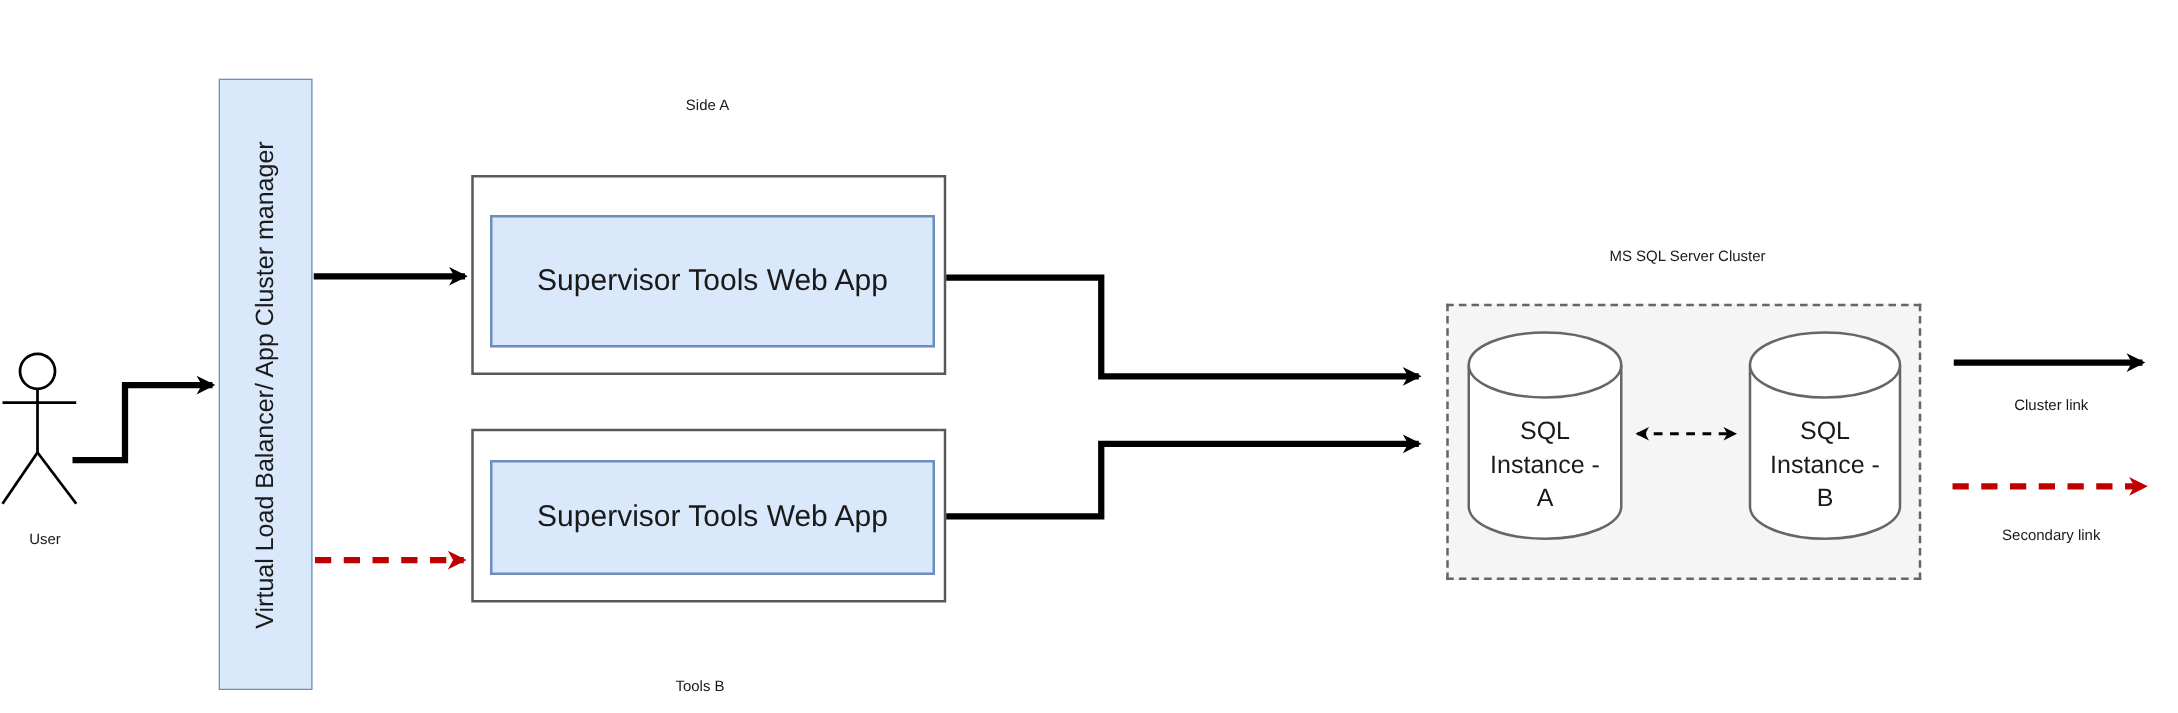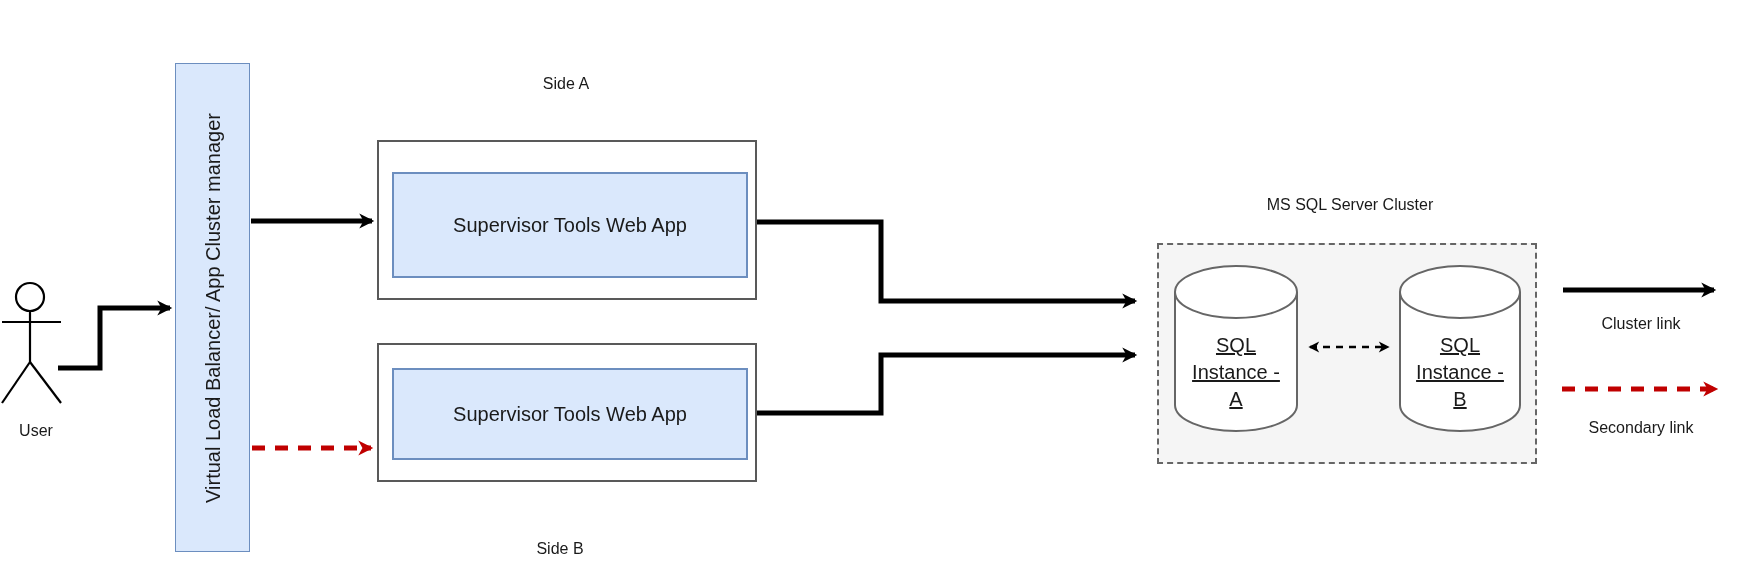--- a/index.html
+++ b/index.html
@@ -19,21 +19,21 @@
     width:1742px;height:570px;
     background:#ffffff;
     font-family:"Liberation Sans","DejaVu Sans",sans-serif;
     color:var(--text-color);
     overflow:hidden;
   }
   .abs{position:absolute;box-sizing:border-box;}
   .label{
     position:absolute;
     text-align:center;
-    font-size:16px;
+    font-size:12px;
     line-height:24px;
     color:var(--text-color);
     white-space:nowrap;
   }
   
   #lb-box{
     left:175px;top:63px;width:75px;height:489px;
     background:var(--box-fill);
     border:1px solid var(--box-border);
   }
@@ -45,41 +45,40 @@
   }
   
   .outer-box{
     background:#ffffff;
     border:2px solid var(--outer-border);
   }
   .inner-box{
     background:var(--box-fill);
     border:2px solid var(--box-border);
     display:flex;align-items:center;justify-content:center;
-    font-size:20px;
+    font-size:24px;
   }
   #side-a-outer{left:377px;top:140px;width:380px;height:160px;}
   #side-a-inner{left:392px;top:172px;width:356px;height:106px;}
   #side-b-outer{left:377px;top:343px;width:380px;height:139px;}
   #side-b-inner{left:392px;top:368px;width:356px;height:92px;}
   
   #cluster-box{
     left:1157px;top:243px;width:380px;height:221px;
     background:var(--cluster-fill);
     border:2px dashed var(--cluster-border);
   }
   #cluster-title{left:1225px;top:193px;width:250px;}
   
   .cyl-label{
     position:absolute;
     width:112px;
     text-align:center;
     font-size:20px;line-height:27px;
     white-space:pre-line;
-    text-decoration:underline;
   }
   #cyl-a-label{left:1180px;top:332px;}
   #cyl-b-label{left:1404px;top:332px;}
   
   #side-a-title{left:466px;top:72px;width:200px;}
   #side-b-title{left:460px;top:537px;width:200px;}
   #user-label{left:-2px;top:419px;width:76px;}
   #legend-primary-label{left:1566px;top:312px;width:150px;}
   #legend-secondary-label{left:1556px;top:416px;width:170px;text-align:center;}
   
@@ -106,21 +105,21 @@
   <div id="side-a-title" class="label">Side A</div>
   <div id="side-a-outer" class="abs outer-box"></div>
   <div id="side-a-inner" class="abs inner-box">
     <span>Supervisor Tools Web App</span>
   </div>
 
   <div id="side-b-outer" class="abs outer-box"></div>
   <div id="side-b-inner" class="abs inner-box">
     <span>Supervisor Tools Web App</span>
   </div>
-  <div id="side-b-title" class="label">Side B</div>
+  <div id="side-b-title" class="label">Tools B</div>
 
   <div id="cluster-title" class="label">MS SQL Server Cluster</div>
   <div id="cluster-box" class="abs"></div>
 
   <div id="user-label" class="label">User</div>
 
   <div id="legend-primary-label" class="label">Cluster link</div>
   <div id="legend-secondary-label" class="label">Secondary link</div>
 
   <svg id="wires" viewBox="0 0 1742 570">

